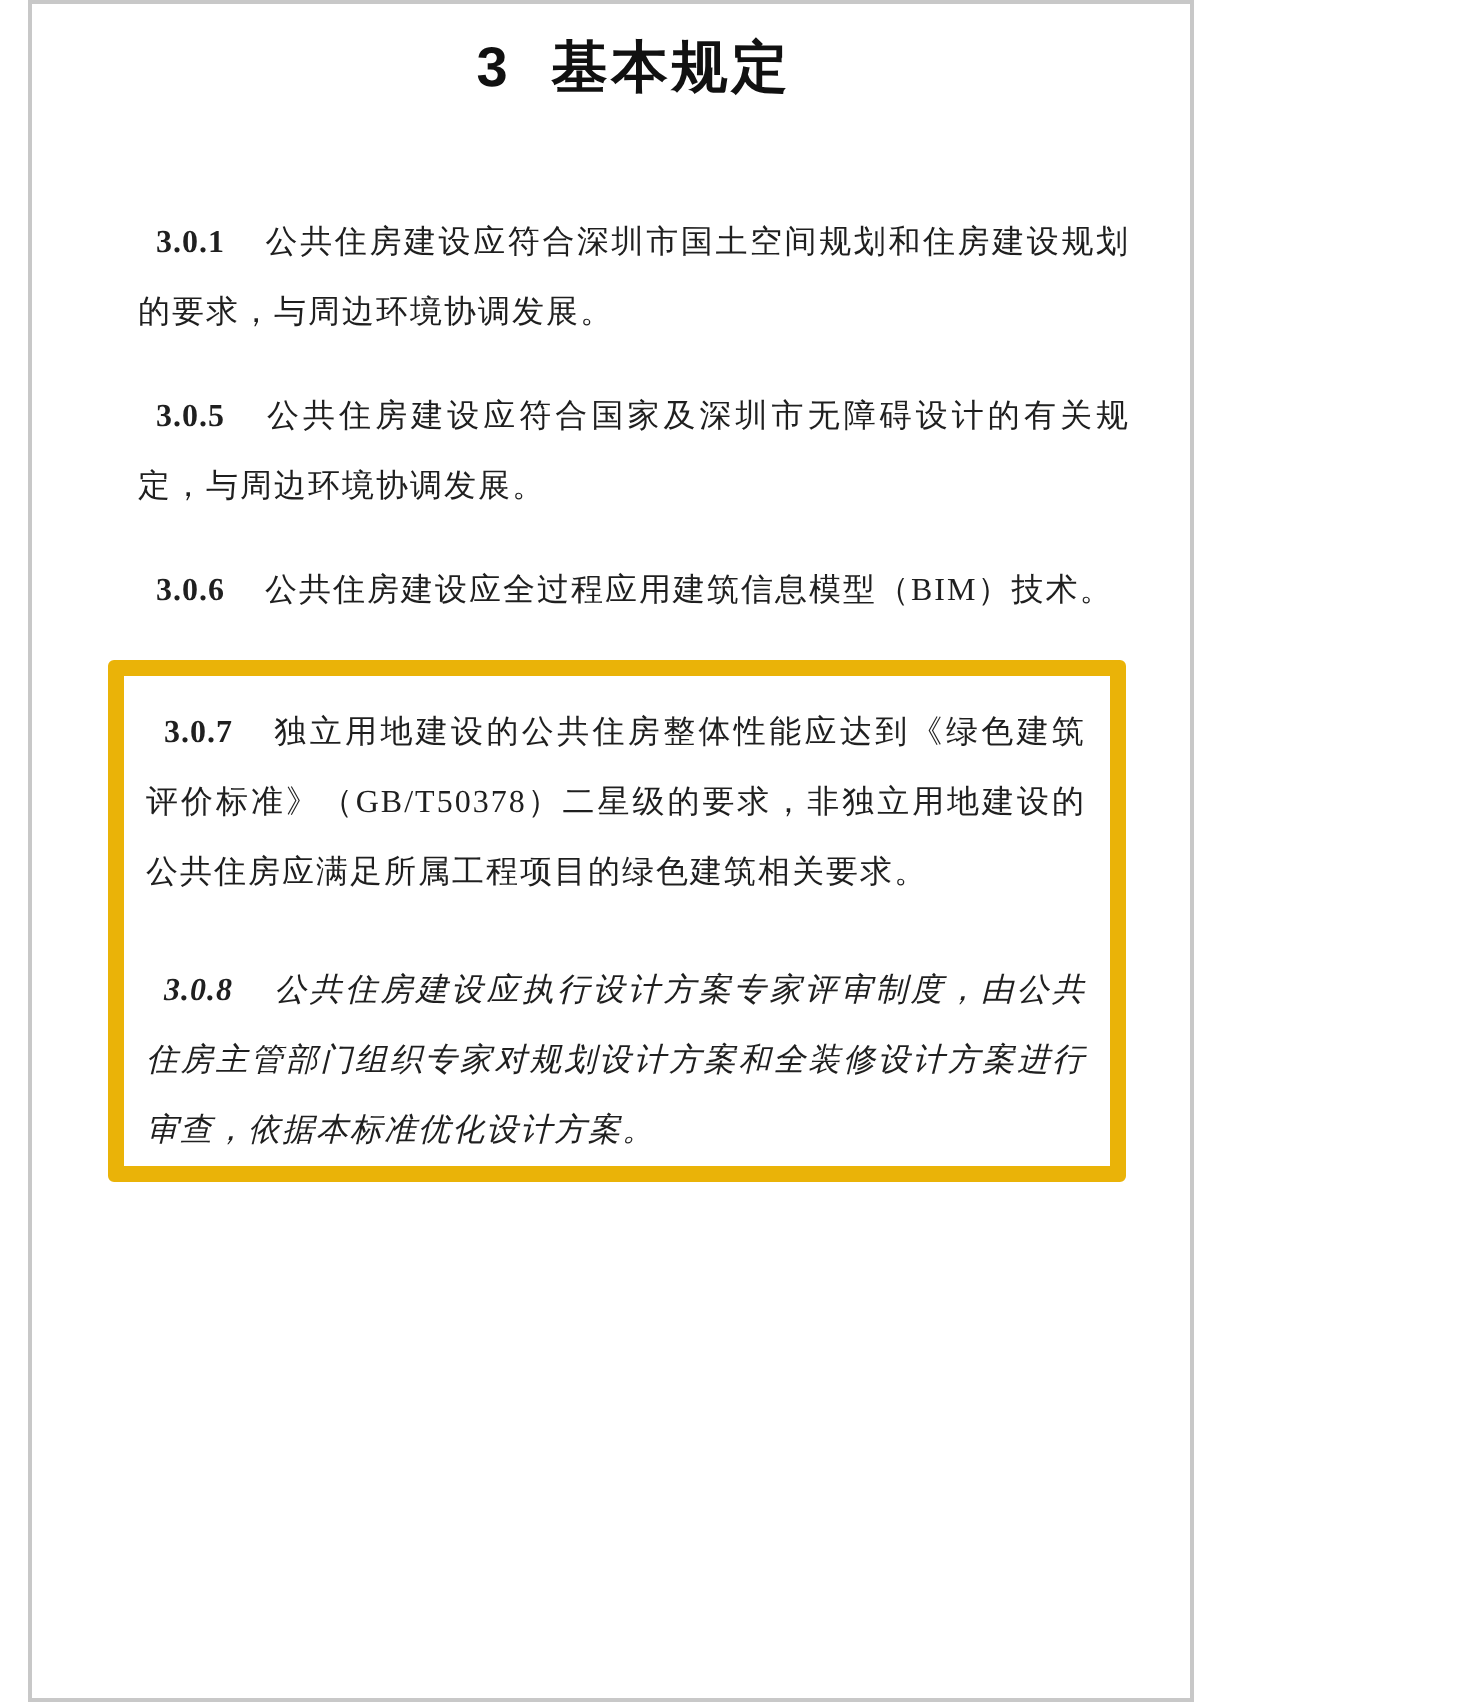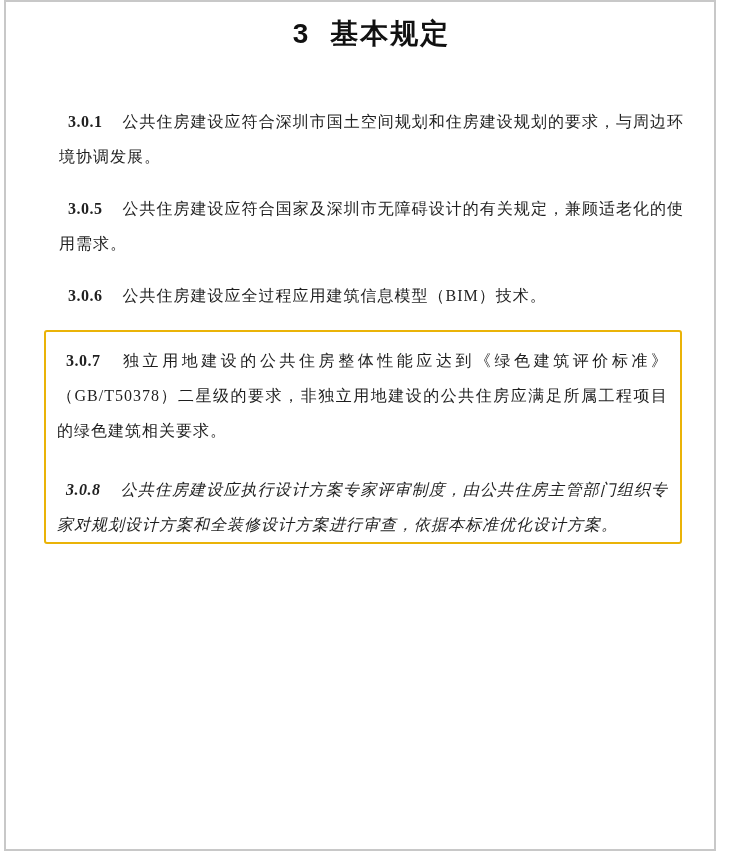--- a/index.html
+++ b/index.html
@@ -10,23 +10,23 @@
   body {
     width: 734px;
     height: 854px;
     position: relative;
     font-family: "Liberation Serif", "DejaVu Serif", serif;
     color: #1f1f1f;
     -webkit-font-smoothing: antialiased;
   }
   .page {
     position: absolute;
-    left: 4px;
+    left: 14px;
     top: 0;
-    width: 712px;
+    width: 583px;
     height: 851px;
     box-sizing: border-box;
     border: 2px solid #c8c8c8;
     background: #ffffff;
     padding: 0 30px 0 53px;
     overflow: hidden;
   }
   .title {
     margin: 10px 0 48px 0;
     font-family: "Liberation Sans", "DejaVu Sans", sans-serif;
@@ -50,21 +50,21 @@
     letter-spacing: 1px;
     color: #1f1f1f;
   }
   p.clause .num {
     font-weight: 700;
     letter-spacing: 0.5px;
     margin-right: 20px;
     font-family: "Liberation Serif", "DejaVu Serif", serif;
   }
   .highlight-box {
-    border: 2px solid #eab308;
+    border: 8px solid #eab308;
     border-radius: 3px;
     margin: 5px 2px 0 -15px;
     padding: 11px 12px 0 11px;
   }
   .highlight-box p.clause {
     margin-bottom: 24px;
   }
   .highlight-box p.clause:last-child {
     margin-bottom: 0;
     font-style: italic;
@@ -75,21 +75,21 @@
 
 <div class="page">
 
   <h1 class="title"><span class="chapter-num">3</span><span>基本规定</span></h1>
 
   <p class="clause"><span class="num">3.0.1</span><span>公共住房建设应符合深圳市国土空间规划和住房建设规划的要求，与周边环境协调发展。</span></p>
 
 
 
 
-  <p class="clause"><span class="num">3.0.5</span><span>公共住房建设应符合国家及深圳市无障碍设计的有关规定，兼顾适老化的使用需求。</span></p>
+  <p class="clause"><span class="num">3.0.5</span><span>公共住房建设应符合国家及深圳市无障碍设计的有关规定，与周边环境协调发展。</span></p>
 
   <p class="clause"><span class="num">3.0.6</span><span>公共住房建设应全过程应用建筑信息模型（BIM）技术。</span></p>
 
   <div class="highlight-box">
     <p class="clause"><span class="num">3.0.7</span><span>独立用地建设的公共住房整体性能应达到《绿色建筑评价标准》（GB/T50378）二星级的要求，非独立用地建设的公共住房应满足所属工程项目的绿色建筑相关要求。</span></p>
 
     <p class="clause"><span class="num">3.0.8</span><span>公共住房建设应执行设计方案专家评审制度，由公共住房主管部门组织专家对规划设计方案和全装修设计方案进行审查，依据本标准优化设计方案。</span></p>
   </div>
 
 </div>

